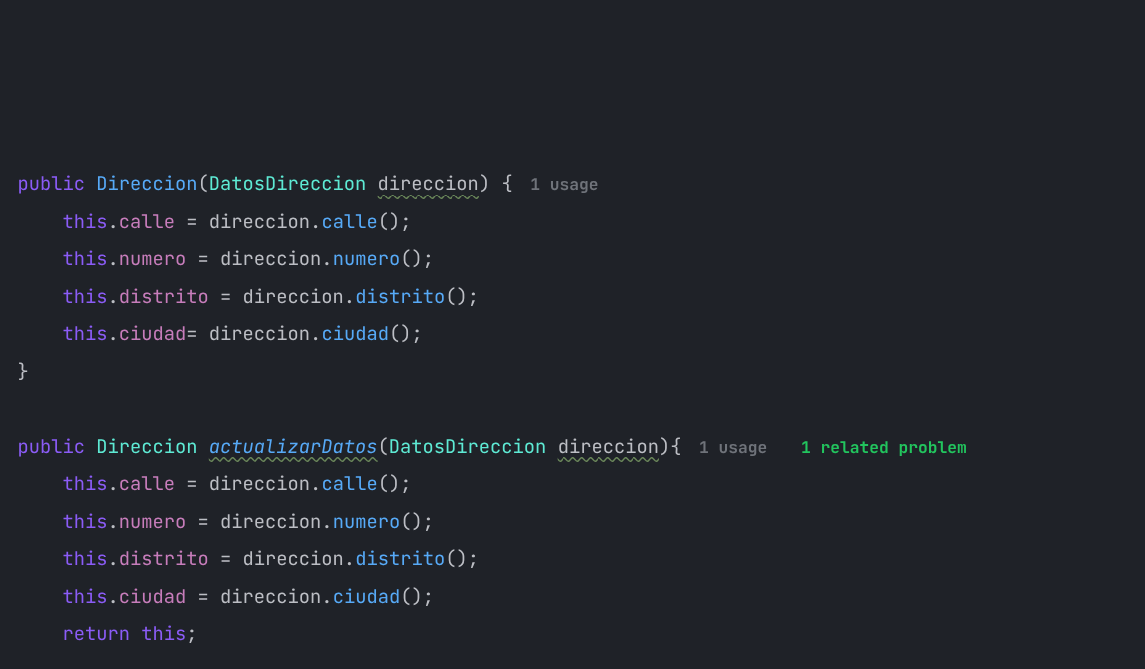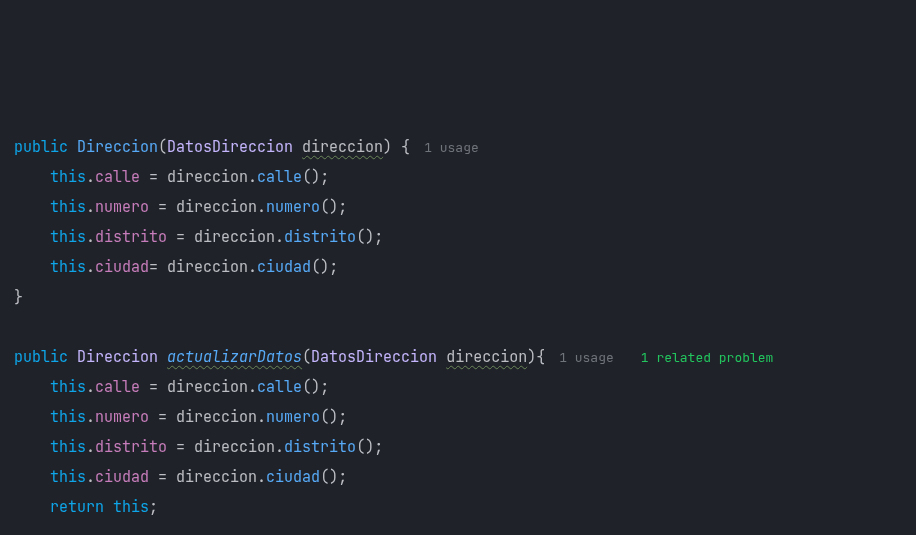--- a/index.html
+++ b/index.html
@@ -8,33 +8,33 @@
     font-family: "JetBrains Mono", "Consolas", "Menlo", monospace;
     font-size: 15px;
     line-height: 30px;
     color: #bcbec4;
     width: 916px;
     height: 535px;
     overflow: hidden;
     padding: 12px 0 0 14px;
     white-space: pre;
   }
-  .kw { color: #0ea5e9; }
-  .type { color: #c4b5fd; }
+  .kw { color: #8b5cf6; }
+  .type { color: #5eead4; }
   .fn-decl { color: #57aaf7; }
   .fn-decl.wavy { text-decoration: underline wavy #6a8759; text-decoration-thickness: 1px; text-underline-offset: 3px; font-style: italic; }
   .method { color: #57aaf7; }
   .p-wavy { text-decoration: underline wavy #6a8759; text-decoration-thickness: 1px; text-underline-offset: 3px; color: #bcbec4; }
   .field { color: #c77dbb; }
   .obj { color: #bcbec4; }
   .punct { color: #bcbec4; }
   .hint { color: #6f737a; font-size: 13px; white-space: nowrap; }
   .problem { color: #22c55e; font-size: 13px; white-space: nowrap; }
   .line { display: block; height: 30px; }
-  .inlay { display: inline-block; vertical-align: middle; margin-left: 14px; }
+  .inlay { display: inline-block; vertical-align: middle; margin-left: 14px; font-weight: bold; }
 </style>
 </head>
 <body>
 
 
 
 <span class="line"><span class="kw">public</span> <span class="fn-decl">Direccion</span><span class="punct">(</span><span class="type">DatosDireccion</span> <span class="p-wavy">direccion</span><span class="punct">) {</span><span class="inlay"><span class="hint">1 usage</span></span></span><span class="line">    <span class="kw">this</span><span class="punct">.</span><span class="field">calle</span><span class="punct"> = </span><span class="obj">direccion</span><span class="punct">.</span><span class="method">calle</span><span class="punct">();</span></span><span class="line">    <span class="kw">this</span><span class="punct">.</span><span class="field">numero</span><span class="punct"> = </span><span class="obj">direccion</span><span class="punct">.</span><span class="method">numero</span><span class="punct">();</span></span><span class="line">    <span class="kw">this</span><span class="punct">.</span><span class="field">distrito</span><span class="punct"> = </span><span class="obj">direccion</span><span class="punct">.</span><span class="method">distrito</span><span class="punct">();</span></span><span class="line">    <span class="kw">this</span><span class="punct">.</span><span class="field">ciudad</span><span class="punct">= </span><span class="obj">direccion</span><span class="punct">.</span><span class="method">ciudad</span><span class="punct">();</span></span><span class="line"><span class="punct">}</span></span><span class="line"> </span><span class="line"><span class="kw">public</span> <span class="type">Direccion</span> <span class="fn-decl wavy">actualizarDatos</span><span class="punct">(</span><span class="type">DatosDireccion</span> <span class="p-wavy">direccion</span><span class="punct">){</span><span class="inlay"><span class="hint">1 usage</span>   <span class="problem">1 related problem</span></span></span><span class="line">    <span class="kw">this</span><span class="punct">.</span><span class="field">calle</span><span class="punct"> = </span><span class="obj">direccion</span><span class="punct">.</span><span class="method">calle</span><span class="punct">();</span></span><span class="line">    <span class="kw">this</span><span class="punct">.</span><span class="field">numero</span><span class="punct"> = </span><span class="obj">direccion</span><span class="punct">.</span><span class="method">numero</span><span class="punct">();</span></span><span class="line">    <span class="kw">this</span><span class="punct">.</span><span class="field">distrito</span><span class="punct"> = </span><span class="obj">direccion</span><span class="punct">.</span><span class="method">distrito</span><span class="punct">();</span></span><span class="line">    <span class="kw">this</span><span class="punct">.</span><span class="field">ciudad</span><span class="punct"> = </span><span class="obj">direccion</span><span class="punct">.</span><span class="method">ciudad</span><span class="punct">();</span></span><span class="line">    <span class="kw">return</span> <span class="kw">this</span><span class="punct">;</span></span><span class="line"> </span>
 
 
 

